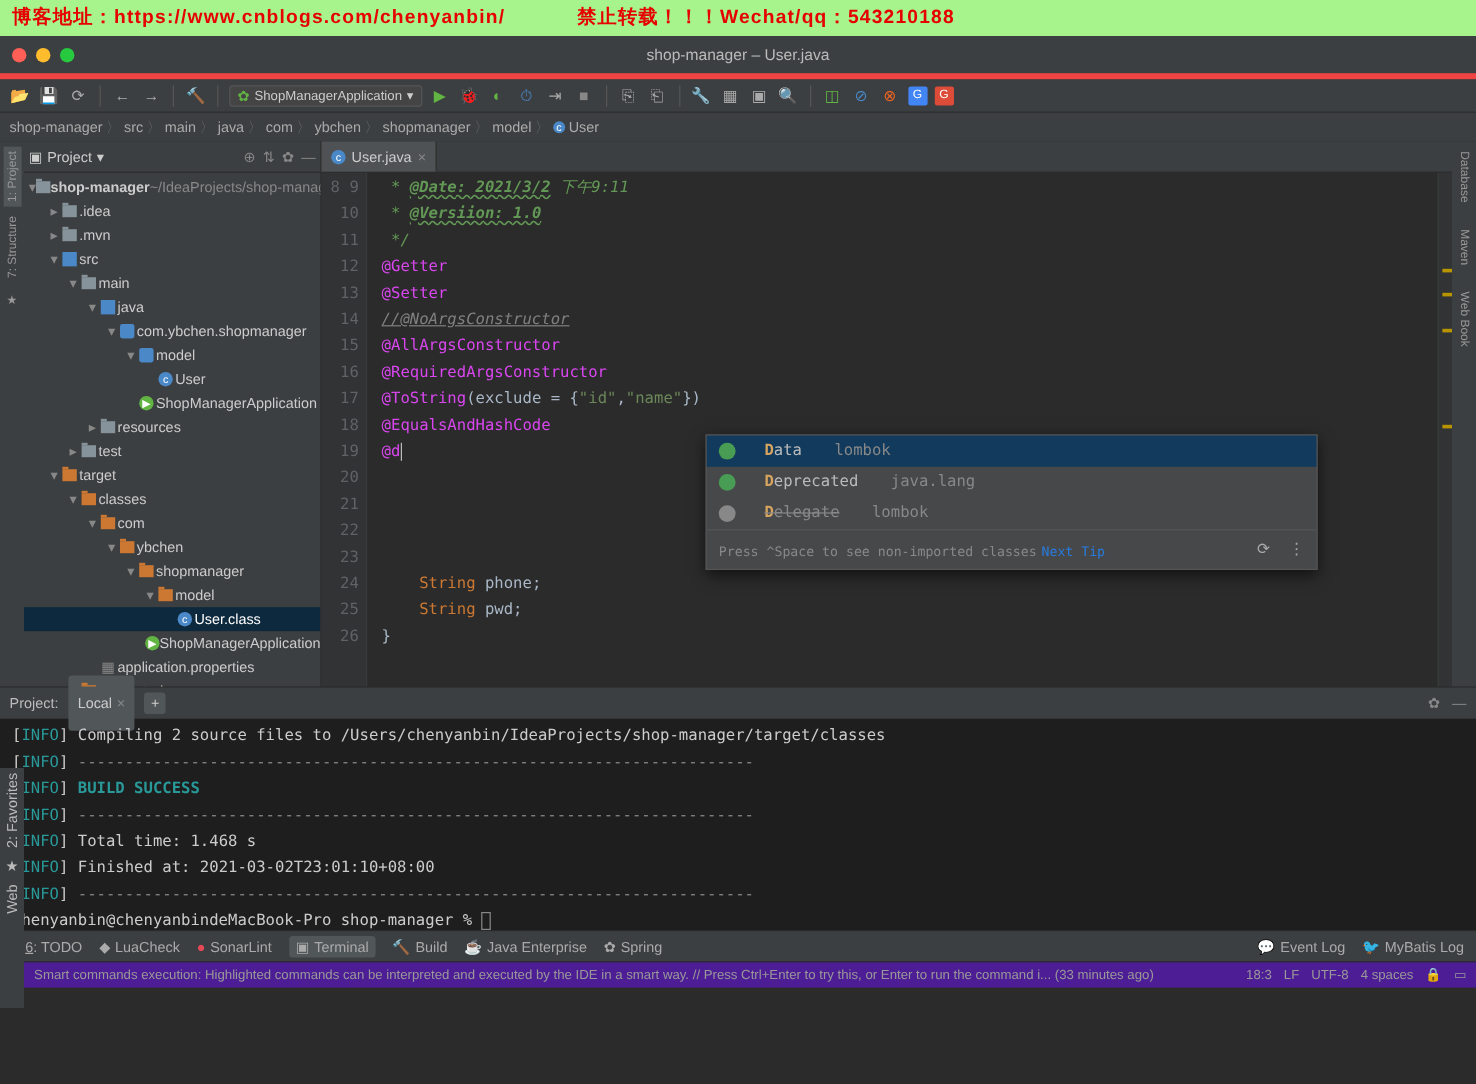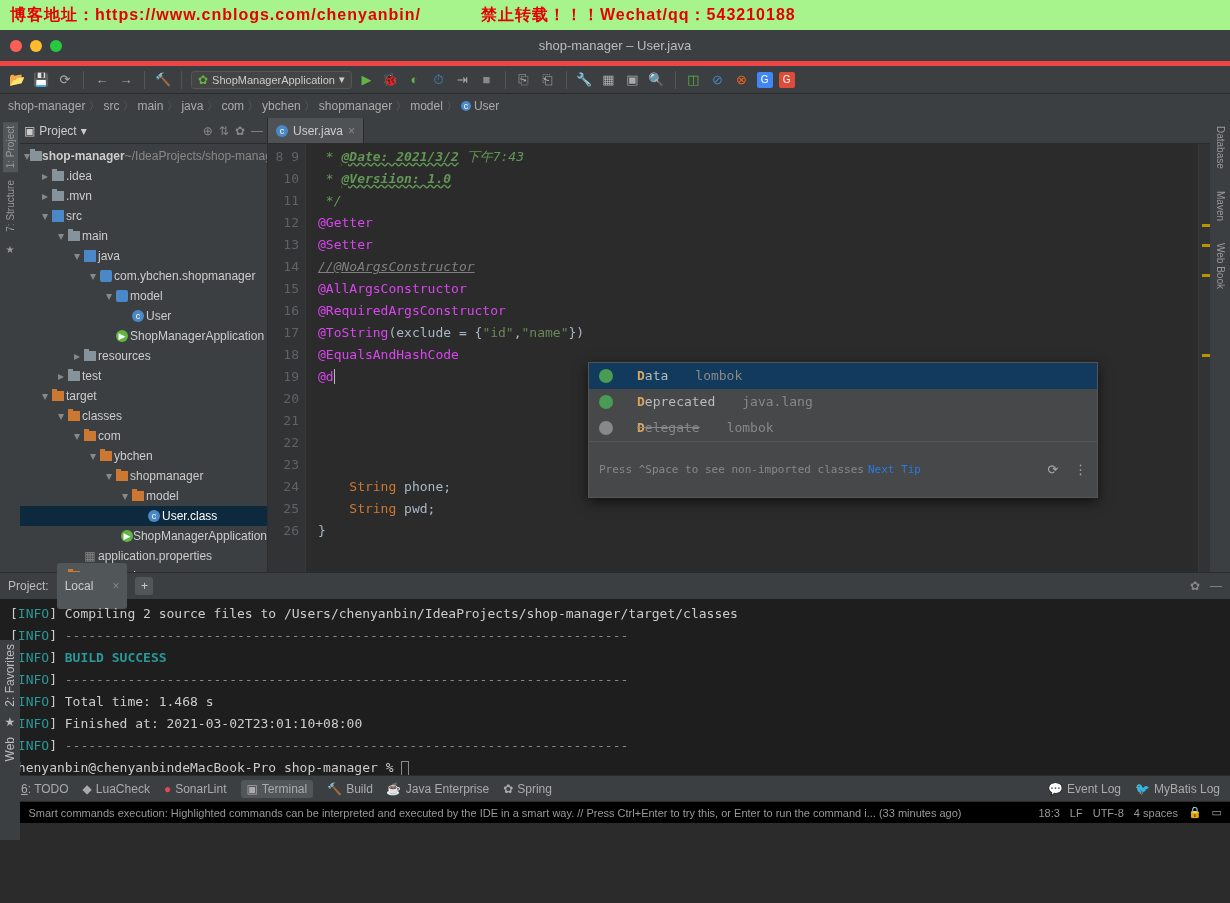--- a/index.html
+++ b/index.html
@@ -74,51 +74,51 @@
   .suggest{position:absolute;left:320px;top:244px;width:510px;background:#46484a;border:1px solid #555;box-shadow:0 4px 12px rgba(0,0,0,.6);font-family:Menlo,Monaco,Consolas,monospace;font-size:13px}
   .suggest .row{padding:3px 10px;display:flex;align-items:center;gap:24px;line-height:20px}
   .suggest .row.sel{background:#113a5c}
   .suggest .sico{width:14px;height:14px;border-radius:50%;display:inline-block}
   .suggest .sico.g{background:#499c54}
   .suggest .sico.gr{background:#888}
   .suggest .name b{color:#d7a55f;font-weight:bold}
   .suggest .pkg{color:#888;margin-left:3px}
   .suggest .row.dim{color:#888}
   .suggest .row.dim .st{text-decoration:line-through}
-  .suggest .foot{padding:20px 10px;font-size:11px;color:#888;display:flex;align-items:center;border-top:1px solid #555}
+  .suggest .foot{padding:8px 10px;font-size:11px;color:#888;display:flex;align-items:flex-end;border-top:1px solid #555}
   .suggest .foot a{color:#287bde;text-decoration:none;margin-left:4px}
   .suggest .foot .ri{margin-left:auto;color:#aaa;font-size:13px}
 
   .err-stripe{width:12px;background:#313335;border-left:1px solid #3a3a3a;position:relative}
   .err-stripe .mk{position:absolute;right:0;width:8px;height:3px}
   .mk.y{background:#b89500}
 
   
   .term{border-top:1px solid #2b2b2b;background:#2b2b2b}
   .term-hdr{height:26px;background:#3c3f41;display:flex;align-items:center;padding:0 8px;gap:8px}
-  .term-tab{background:#515658;padding:16px 8px;border-radius:3px;color:#ccc;display:flex;align-items:flex-start;gap:19px;font-size:12px}
+  .term-tab{background:#515658;padding:16px 8px;border-radius:3px;color:#ccc;display:flex;align-items:flex-start;gap:4px;font-size:12px}
   .term-tab .x{color:#888}
   .term-plus{width:18px;height:18px;background:#515658;color:#ccc;text-align:center;line-height:18px;border-radius:3px;cursor:pointer}
   .term-hdr .ri{margin-left:auto;display:flex;gap:10px;color:#888}
   .term-body{padding:4px 10px;font-family:Menlo,Monaco,Consolas,monospace;font-size:13px;color:#ccc;line-height:22px;height:176px;overflow:hidden;background:#1e1e1e}
   .t-info{color:#299999}
   .t-succ{color:#299999;font-weight:bold}
   .t-dash{color:#888}
   .t-br{color:#ccc}
   .blk-cur{display:inline-block;width:8px;height:15px;border:1px solid #888;vertical-align:middle}
 
   
   .bbar{height:26px;background:#3c3f41;border-top:1px solid #2b2b2b;display:flex;align-items:center;padding:0 10px;gap:14px;font-size:12px;color:#aaa}
   .bbar .it{display:flex;align-items:center;gap:4px;cursor:pointer}
   .bbar .it.act{background:#515658;padding:2px 6px;border-radius:3px}
   .bbar .u{text-decoration:underline}
   .bbar .ri{margin-left:auto;display:flex;gap:14px}
 
   
-  .sbar{height:22px;background:#000000;border-top:1px solid #2b2b2b;display:flex;align-items:center;padding:0 8px;font-size:11px;color:#999;gap:10px}
+  .sbar{height:22px;background:#4c1d95;border-top:1px solid #2b2b2b;display:flex;align-items:center;padding:0 8px;font-size:11px;color:#999;gap:10px}
   .sbar .msg{flex:1;white-space:nowrap;overflow:hidden;text-overflow:ellipsis}
   .sbar .lock{color:#888}
 </style>
 </head>
 <body>
 
 <div class="wm">
   <span>博客地址：https://www.cnblogs.com/chenyanbin/</span>
   <span>禁止转载！！！Wechat/qq：543210188</span>
 </div>
@@ -393,21 +393,21 @@
 18
 19
 20
 21
 22
 23
 24
 25
 26
 </div>
-      <div class="code" id="code"><span class="c-doc"> * </span><span class="c-doctag">@Date: 2021/3/2</span><span class="c-doc"> 下午7:43</span>
+      <div class="code" id="code"><span class="c-doc"> * </span><span class="c-doctag">@Date: 2021/3/2</span><span class="c-doc"> 下午9:11</span>
 <span class="c-doc"> * </span><span class="c-doctag">@Versiion: 1.0</span>
 <span class="c-doc"> */</span>
 <span class="c-an">@Getter</span>
 <span class="c-an">@Setter</span>
 <span class="c-com" style="text-decoration:underline">//@NoArgsConstructor</span>
 <span class="c-an">@AllArgsConstructor</span>
 <span class="c-an">@RequiredArgsConstructor</span>
 <span class="c-an">@ToString</span><span class="c-id">(exclude = {</span><span class="c-str">"id"</span><span class="c-id">,</span><span class="c-str">"name"</span><span class="c-id">})</span>
 <span class="c-an">@EqualsAndHashCode</span>
 <span class="c-an">@d</span><span class="caret"></span>

